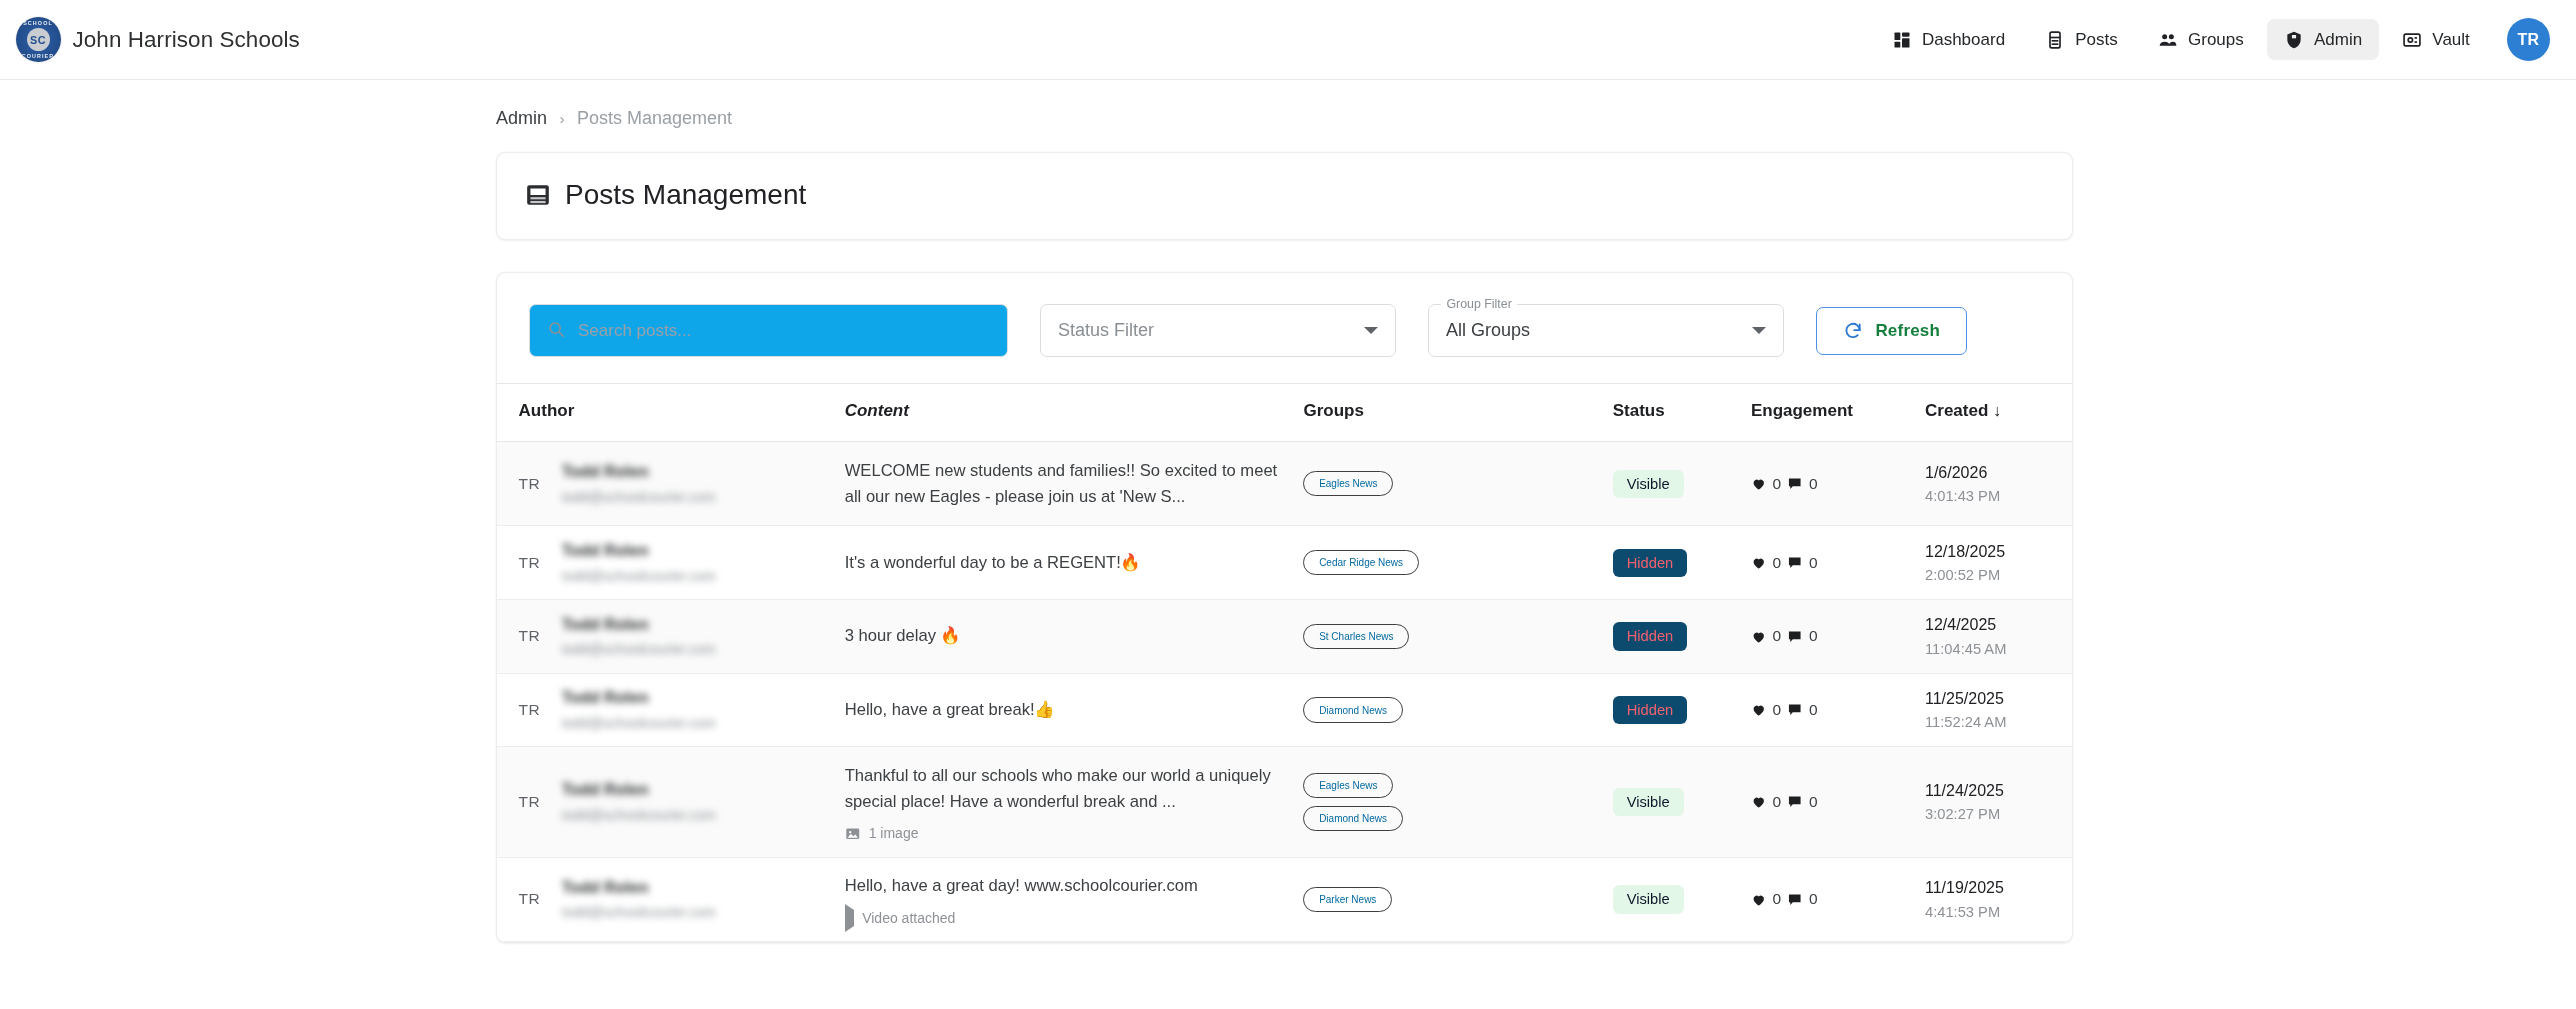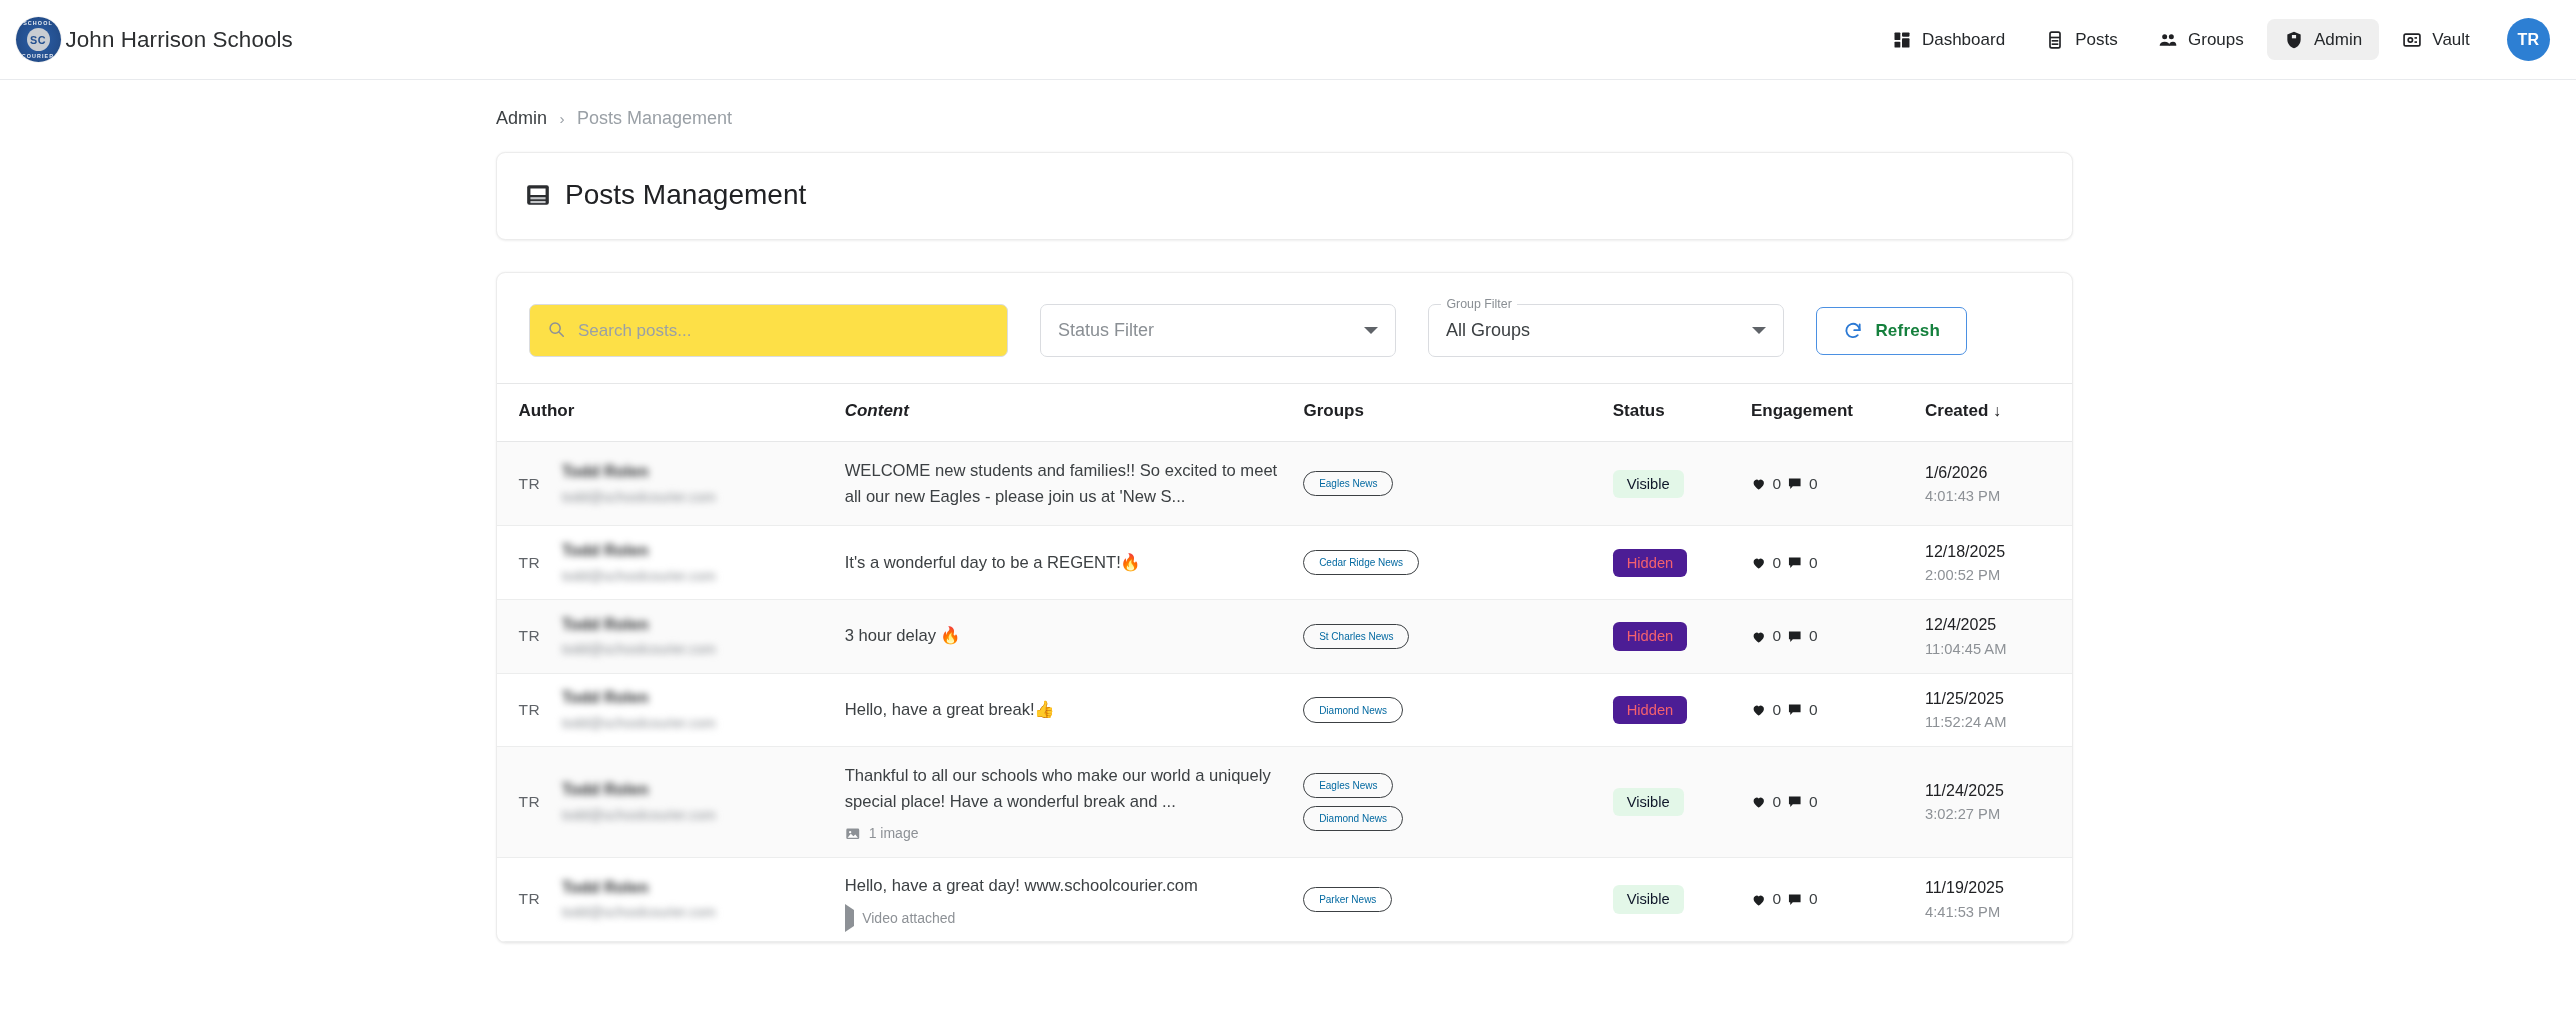--- a/index.html
+++ b/index.html
@@ -13,21 +13,21 @@
 
   
   .topbar {
     height: 80px; width: 100%;
     display: flex; align-items: center;
     padding: 0 26px 0 15.5px;
     border-bottom: 0.8px solid #e8eaed;
     background: #fff;
     position: relative;
   }
-  .brand { display: flex; align-items: center; gap: 5px; justify-content: flex-end; }
+  .brand { display: flex; align-items: center; gap: 12px; justify-content: flex-end; }
   .logo-badge {
     width: 45px; height: 45px; border-radius: 50%;
     background: radial-gradient(circle at 50% 50%, #2b5fa8 0%, #244f8e 62%, #1c3f74 100%);
     display: flex; align-items: center; justify-content: center;
     position: relative; flex: none;
     box-shadow: 0 0 0 0.8px rgba(0,0,0,.07);
   }
   .logo-inner {
     width: 23px; height: 23px; border-radius: 50%;
     background: #c9cdd2;
@@ -87,21 +87,21 @@
   
   .table-card { padding: 0 0 0 0; overflow: hidden; }
   .filters {
     display: flex; align-items: center; gap: 32px;
     padding: 31px 32px 26px 32px;
   }
   .search-box {
     width: 479px; height: 53px;
     border: 0.8px solid #dadce0; border-radius: 7px;
     display: flex; align-items: center; gap: 12.4px;
-    padding: 16px 17px; background: #fde047; cursor: text;
+    padding: 16px 17px; background: #0ea5e9; cursor: text;
   }
   .search-box input {
     border: none; outline: none; flex: 1;
     font-size: 17px; color: #3c4043;
     font-family: "Liberation Sans", sans-serif; background: transparent;
   }
   .search-box input::placeholder { color: #9aa0a6; }
 
   .select-box {
     width: 356px; height: 53px;
@@ -186,21 +186,21 @@
     border: 0.8px solid #3c4043; border-radius: 15.5px;
     padding: 6.2px 14.7px; font-size: 10px; color: #0369a1;
     white-space: nowrap; cursor: pointer;
   }
 
   .badge {
     display: inline-block; border-radius: 6.2px;
     padding: 6.2px 14px; font-size: 14.7px; font-weight: 400;
   }
   .badge-visible { background: #e3f7e8; color: #0f172a; }
-  .badge-hidden  { background: #4c1d95; color: #f4616e; }
+  .badge-hidden  { background: #0c4a6e; color: #f4616e; }
 
   .engagement { display: flex; align-items: center; gap: 6.2px; font-size: 15.5px; color: #3c4043; }
   .eng-icon { width: 15.5px; height: 15.5px; display: block; flex: none; }
 
   .date-main { font-size: 16px; color: #202124; }
   .date-time { font-size: 14.7px; color: #8d9196; margin-top: 6.2px; }
 </style>
 </head>
 <body>
 

